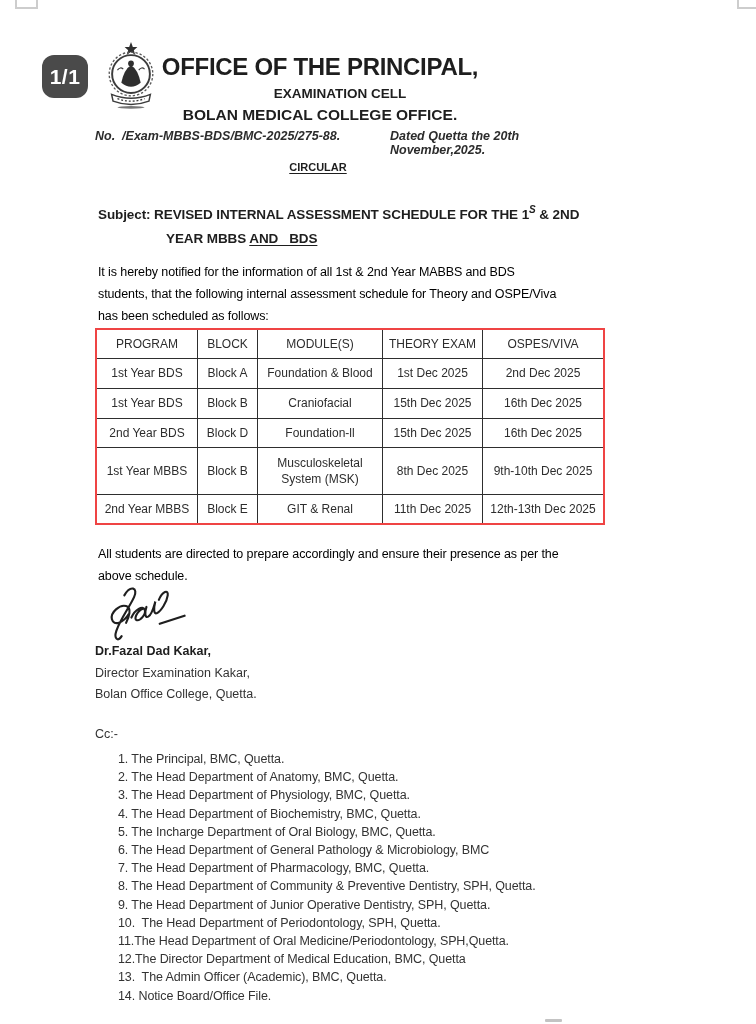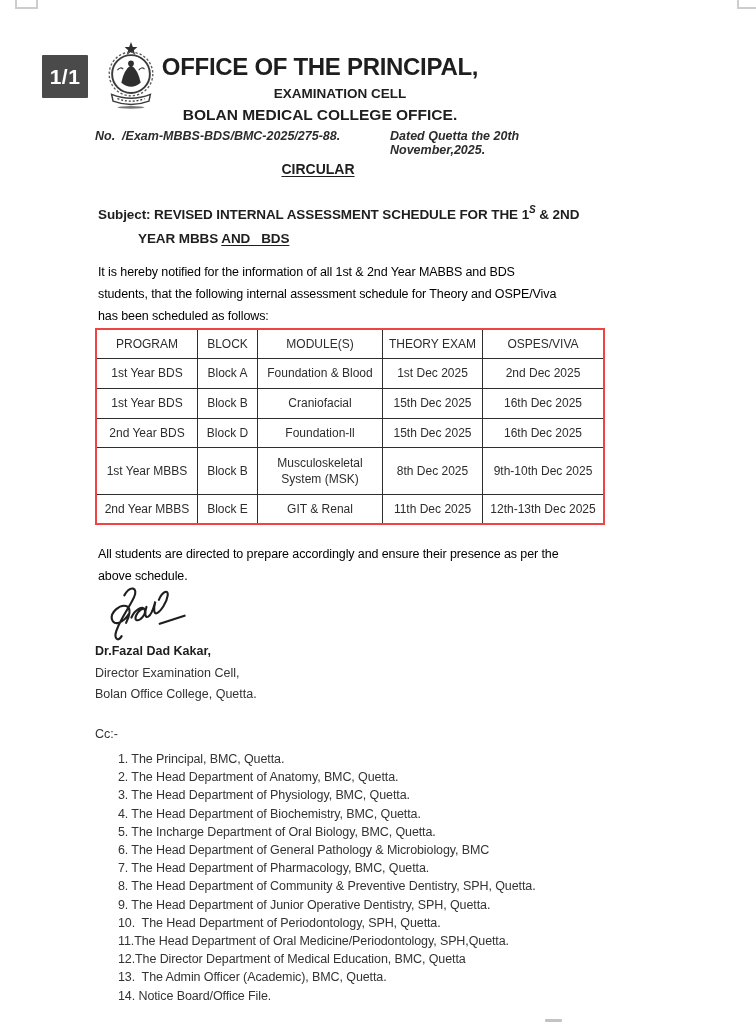--- a/index.html
+++ b/index.html
@@ -8,44 +8,44 @@
     font-family:"Liberation Sans","DejaVu Sans",sans-serif;color:#303030;
   }
   
   .corner-mark{position:absolute;top:0;height:7px;border-bottom:2px solid #cdcdcd;}
   .corner-left{left:15px;width:19px;border-left:2px solid #cdcdcd;border-right:2px solid #cdcdcd;}
   .corner-right{right:0;width:17px;border-left:2px solid #cdcdcd;}
   .bottom-mark{position:absolute;left:545px;top:1019px;width:17px;height:3px;background:#c3c3c3;border-radius:1px;}
 
   
   .page-badge{
-    position:absolute;left:42px;top:55px;width:46px;height:43px;border-radius:1px;
+    position:absolute;left:42px;top:55px;width:46px;height:43px;border-radius:12px;
     background:#4a4a4a;color:#ffffff;font-size:21px;font-weight:bold;
     display:flex;align-items:center;justify-content:center;letter-spacing:.5px;
   }
   .logo{position:absolute;left:100px;top:40px;}
 
   .hdr{position:absolute;left:0;width:640px;text-align:center;color:#1e1e1e;}
   .hdr-office{top:53px;font-size:24px;font-weight:bold;letter-spacing:-.3px;}
   .hdr-cell{top:86px;font-size:13.5px;font-weight:bold;left:20px;}
   .hdr-college{top:106px;font-size:15.5px;font-weight:bold;}
 
   .refrow{position:absolute;top:129px;left:95px;width:480px;font-size:12.5px;
     font-style:italic;font-weight:bold;color:#2c2c2c;}
   .ref-no{position:absolute;left:0;top:0;white-space:pre-wrap;}
   .ref-date{position:absolute;left:295px;top:0;}
 
   .circular{position:absolute;top:161px;left:0;width:636px;text-align:center;
-    font-size:14px;font-weight:bold;color:#1e1e1e;}
+    font-size:11px;font-weight:bold;color:#1e1e1e;}
   .circular span{text-decoration:underline;text-underline-offset:2px;}
 
   .subject{position:absolute;top:198px;left:98px;width:520px;font-size:13.5px;
     font-weight:bold;color:#1e1e1e;line-height:24px;letter-spacing:-.1px;}
   .subject .sup{vertical-align:6px;font-size:10px;font-style:italic;}
-  .subject-line2{margin-left:40px;}
+  .subject-line2{margin-left:68px;}
   .subject-underline{text-decoration:underline;text-underline-offset:2px;white-space:pre-wrap;}
 
   .para{font-size:12.5px;line-height:22px;color:#000000;letter-spacing:-.1px;}
   .para-intro{position:absolute;top:261px;left:98px;width:468px;}
   .para-closing{position:absolute;top:543px;left:98px;width:478px;}
 
   table.sched{position:absolute;top:328px;left:95px;border-collapse:collapse;
     border:2px solid #ef4444;table-layout:fixed;}
   table.sched th,table.sched td{
     border:1.5px solid #2e2e2e;text-align:center;vertical-align:middle;
@@ -164,21 +164,21 @@
                M31 35 C 25 45, 14 49, 12 41 C 10 33, 21 24, 28 26 C 35 28, 31 39, 28 45
                M34 39 C 38 30, 47 25, 49 30 C 51 35, 44 43, 40 42 C 36 41, 41 31, 47 29
                M51 27 C 49 33, 49 40, 53 38 C 57 36, 59 28, 61 21 C 59 29, 59 36, 63 34
                M65 19 C 69 9, 76 7, 75 14 C 74 22, 67 32, 63 34" stroke="#1f1f1f" fill="none" stroke-width="2.4" stroke-linecap="round"></path>
       <path d="M66 46 L 94 37" stroke="#1f1f1f" stroke-width="2.6" stroke-linecap="round"></path>
     </svg>
   </div>
 
   <div class="signatory">
     <div class="name">Dr.Fazal Dad Kakar,</div>
-    <div>Director Examination Cell,</div>
+    <div>Director Examination Kakar,</div>
     <div>Bolan Office College, Quetta.</div>
   </div>
 
   <div class="cc-label">Cc:-</div>
 
   <div class="cc-list">
     <div class="cc-item">1. The Principal, BMC, Quetta.</div>
     <div class="cc-item">2. The Head Department of Anatomy, BMC, Quetta.</div>
     <div class="cc-item">3. The Head Department of Physiology, BMC, Quetta.</div>
     <div class="cc-item">4. The Head Department of Biochemistry, BMC, Quetta.</div>

